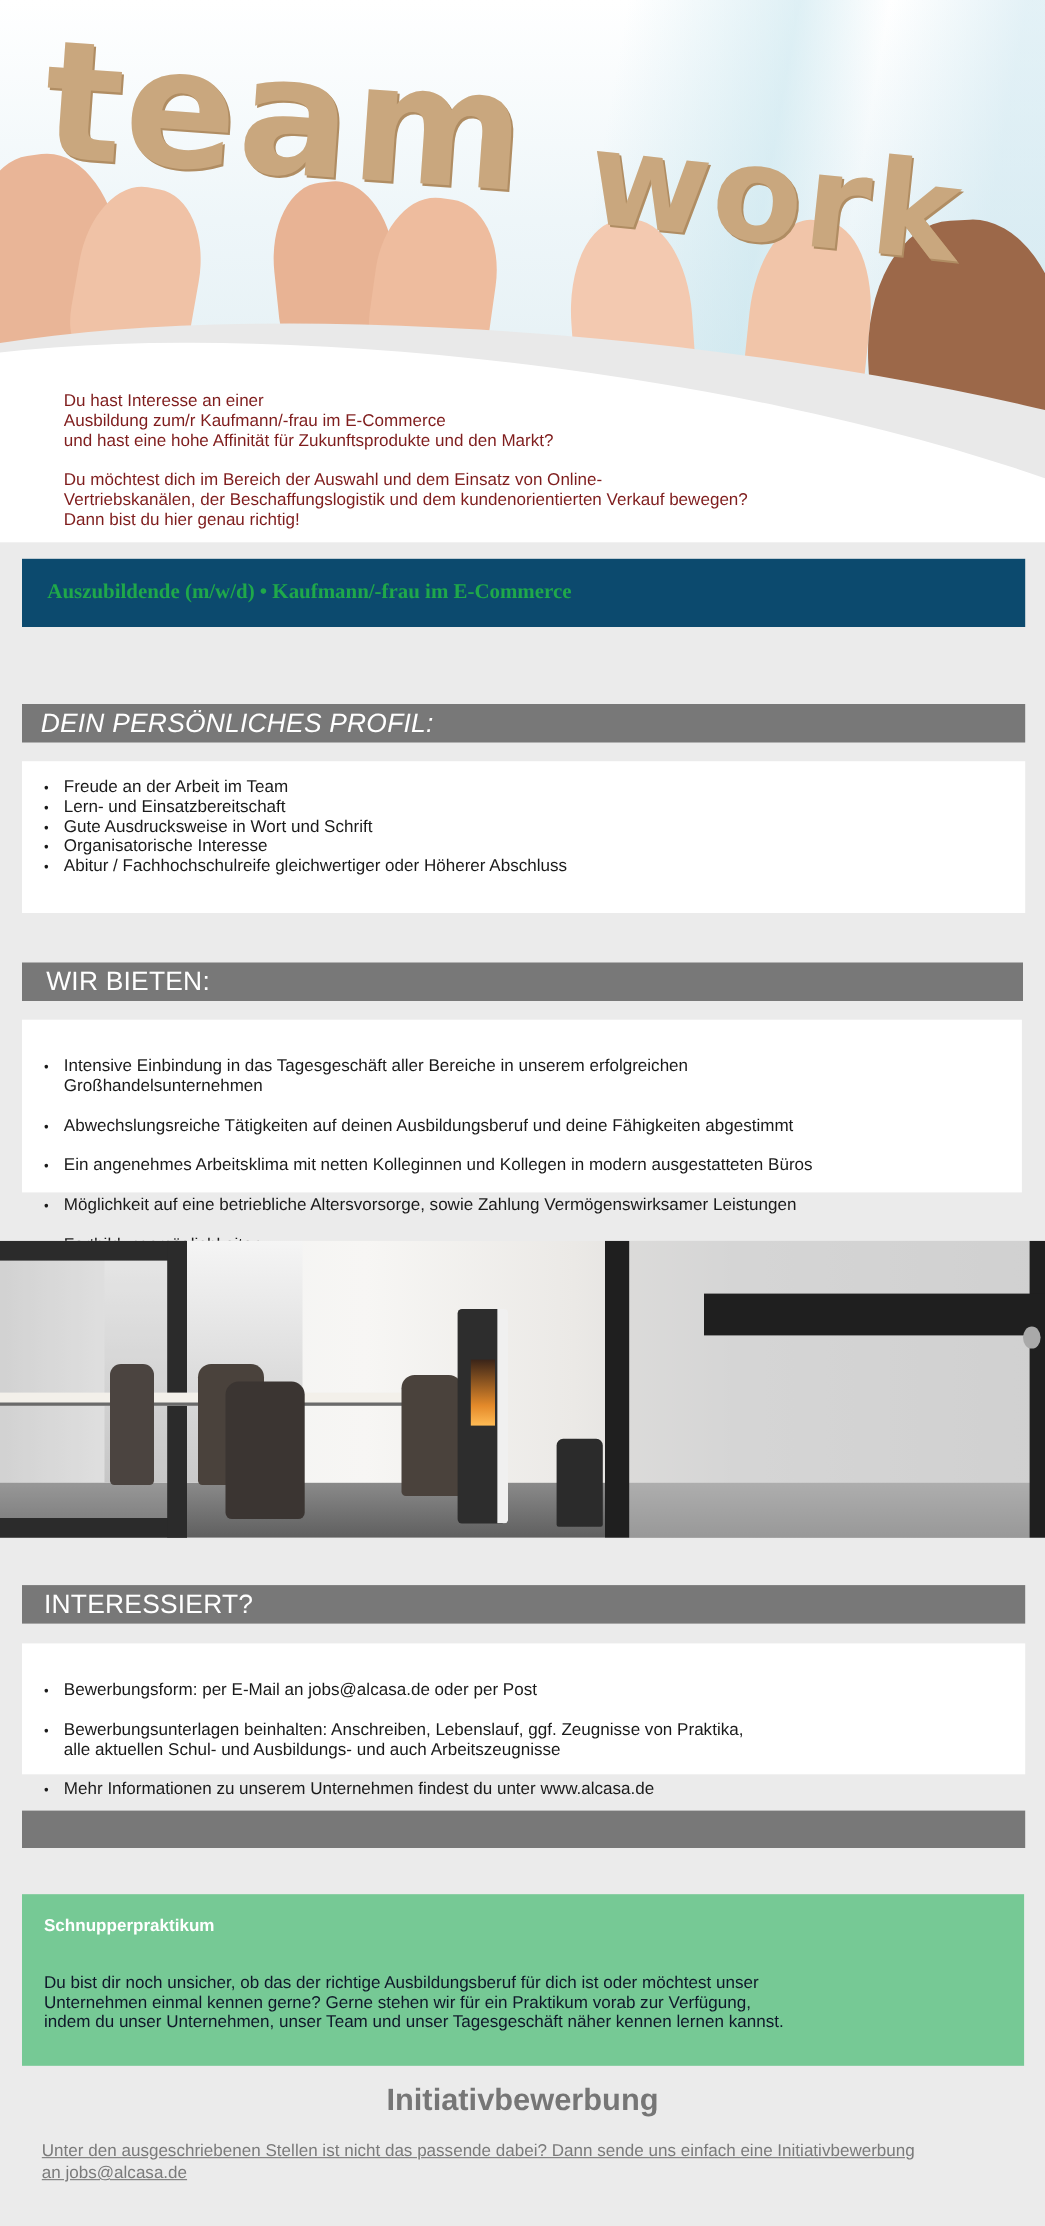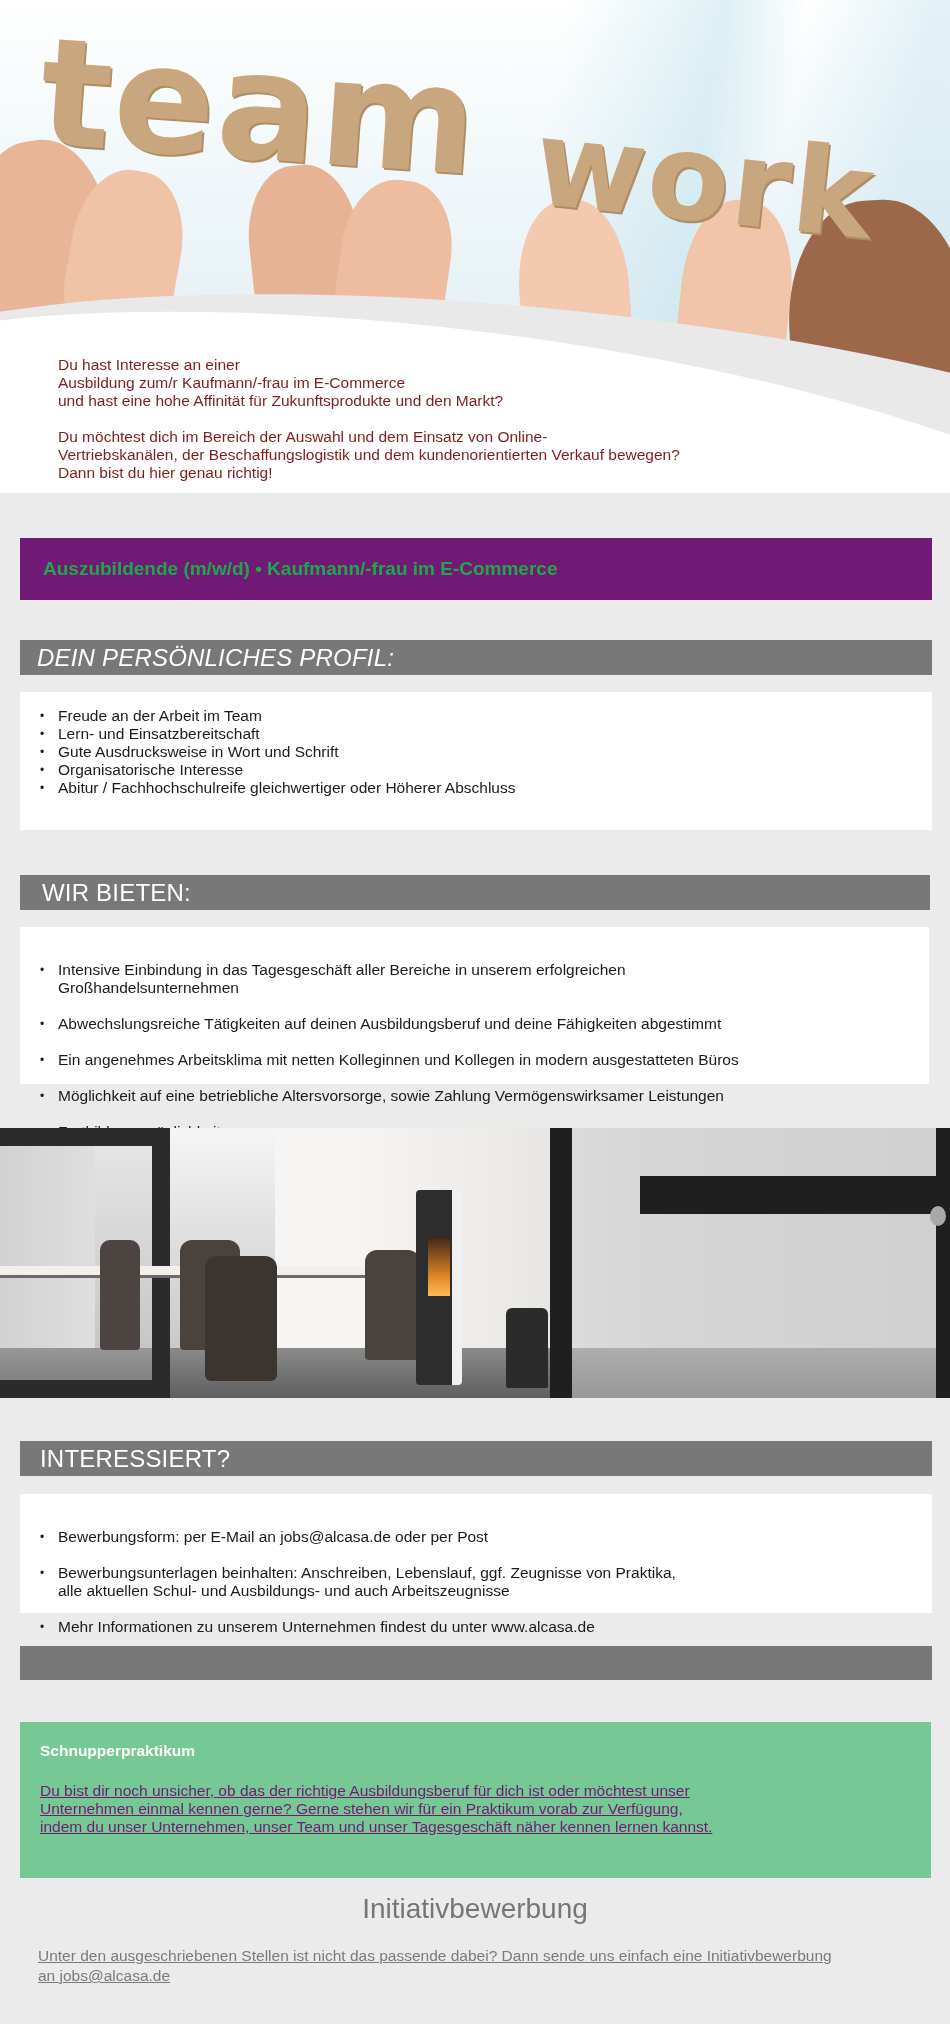--- a/index.html
+++ b/index.html
@@ -22,41 +22,41 @@
     background: #e9e9e9; border-radius: 50% 50% 0 0 / 28% 28% 0 0; transform: rotate(6deg); }
   .curve-white { position: absolute; left: -250px; top: 332px; width: 1430px; height: 600px;
     background: #ffffff; border-radius: 50% 50% 0 0 / 30% 30% 0 0; transform: rotate(7.5deg); }
 
   .intro-box { position: absolute; left: 20px; top: 340px; width: 912px; height: 153px; }
   .intro-text { position: absolute; left: 22px; top: 16px; font-size: 15.5px; line-height: 18px; color: #7f1d1d; margin-left: 16px; }
   .intro-text p { margin-bottom: 18px; }
   .below-hero { position: absolute; left: 0; top: 493px; width: 950px; height: 7px; background: #ebebeb; }
 
   
-  .job-title-box { position: absolute; left: 20px; top: 538px; width: 912px; height: 62px; background: #701a75; }
+  .job-title-box { position: absolute; left: 20px; top: 508px; width: 912px; height: 62px; background: #0c4a6e; font-family: Liberation Serif, serif; }
   .job-title { position: absolute; left: 23px; top: 20px; font-size: 19px; font-weight: bold; color: #1fa84a; }
 
   
   .section-bar { position: absolute; left: 20px; width: 912px; height: 35px; background: #787878; }
   .section-bar .label { position: absolute; left: 17px; top: 4px; font-size: 24px; color: #ffffff; letter-spacing: 0.2px; }
 
   .list-box { position: absolute; left: 20px; width: 912px; background: #ffffff; }
   .list-box ul { list-style: none; position: absolute; left: 20px; top: 15px; font-size: 15.5px; line-height: 18px; color: #1a1a1a; }
   .list-box li { position: relative; padding-left: 18px; }
   .list-box li::before { content: "•"; position: absolute; left: 0; top: 0; font-size: 12px; }
 
   
   .office-photo { position: absolute; left: 0; top: 1128px; width: 950px; height: 270px; overflow: hidden; background: #e8e8e8; }
 
   
   .green-box { position: absolute; left: 20px; top: 1722px; width: 911px; height: 156px; background: #76c995; }
   .green-title { position: absolute; left: 20px; top: 20px; font-size: 15.5px; font-weight: bold; color: #ffffff; }
-  .green-text { position: absolute; left: 20px; top: 60px; font-size: 15.5px; line-height: 18px; color: #701a75; text-decoration: underline; }
+  .green-text { position: absolute; left: 20px; top: 72px; font-size: 15.5px; line-height: 18px; color: #0f172a; }
 
-  .initiativ-title { position: absolute; left: 0; width: 950px; top: 1893px; text-align: center; font-size: 28px; font-weight: normal; color: #767676; }
+  .initiativ-title { position: absolute; left: 0; width: 950px; top: 1893px; text-align: center; font-size: 28px; font-weight: bold; color: #767676; }
   .initiativ-text { position: absolute; left: 38px; top: 1946px; width: 880px; font-size: 15.5px; line-height: 20px; color: #7a7a7a; text-decoration: underline; }
 </style>
 </head>
 <body>
 
 <div class="hero">
   <div class="hero-bg"></div>
 
   <div class="hand" style="left:-20px;top:140px;width:130px;height:200px;background:#e9b597;transform:rotate(-8deg);"></div>
   <div class="hand" style="left:70px;top:170px;width:110px;height:170px;background:#f0c2a6;transform:rotate(10deg);"></div>

